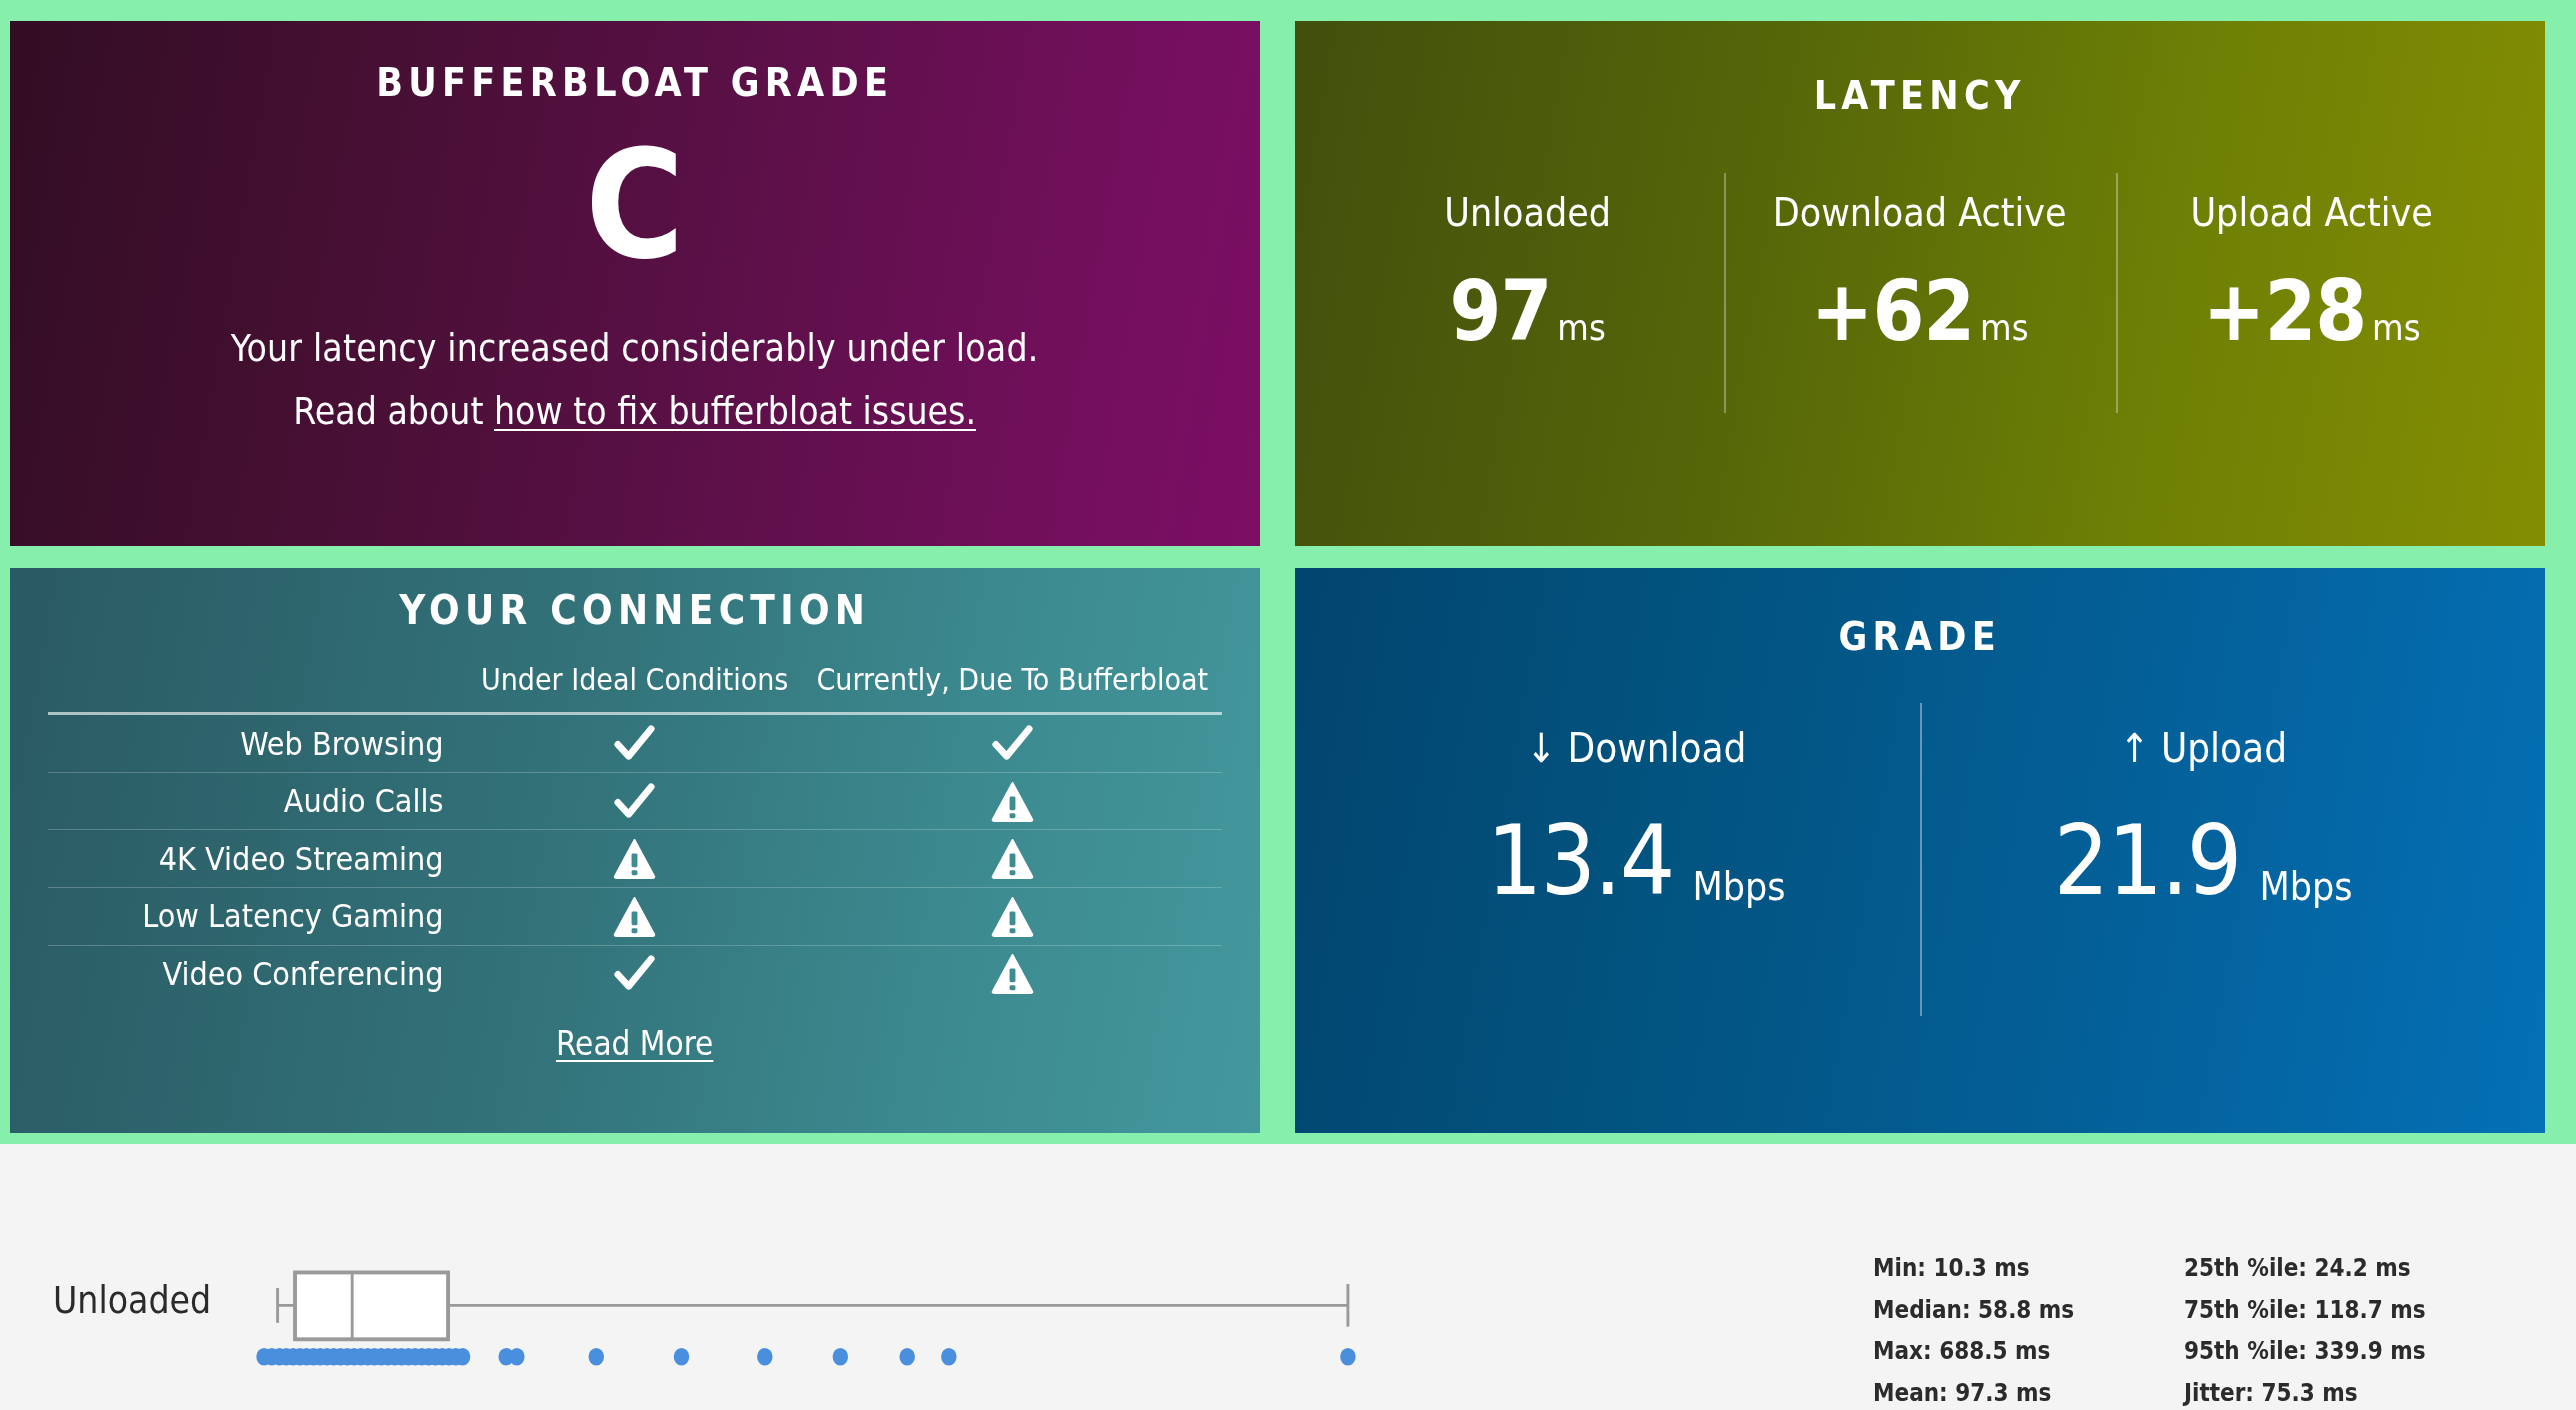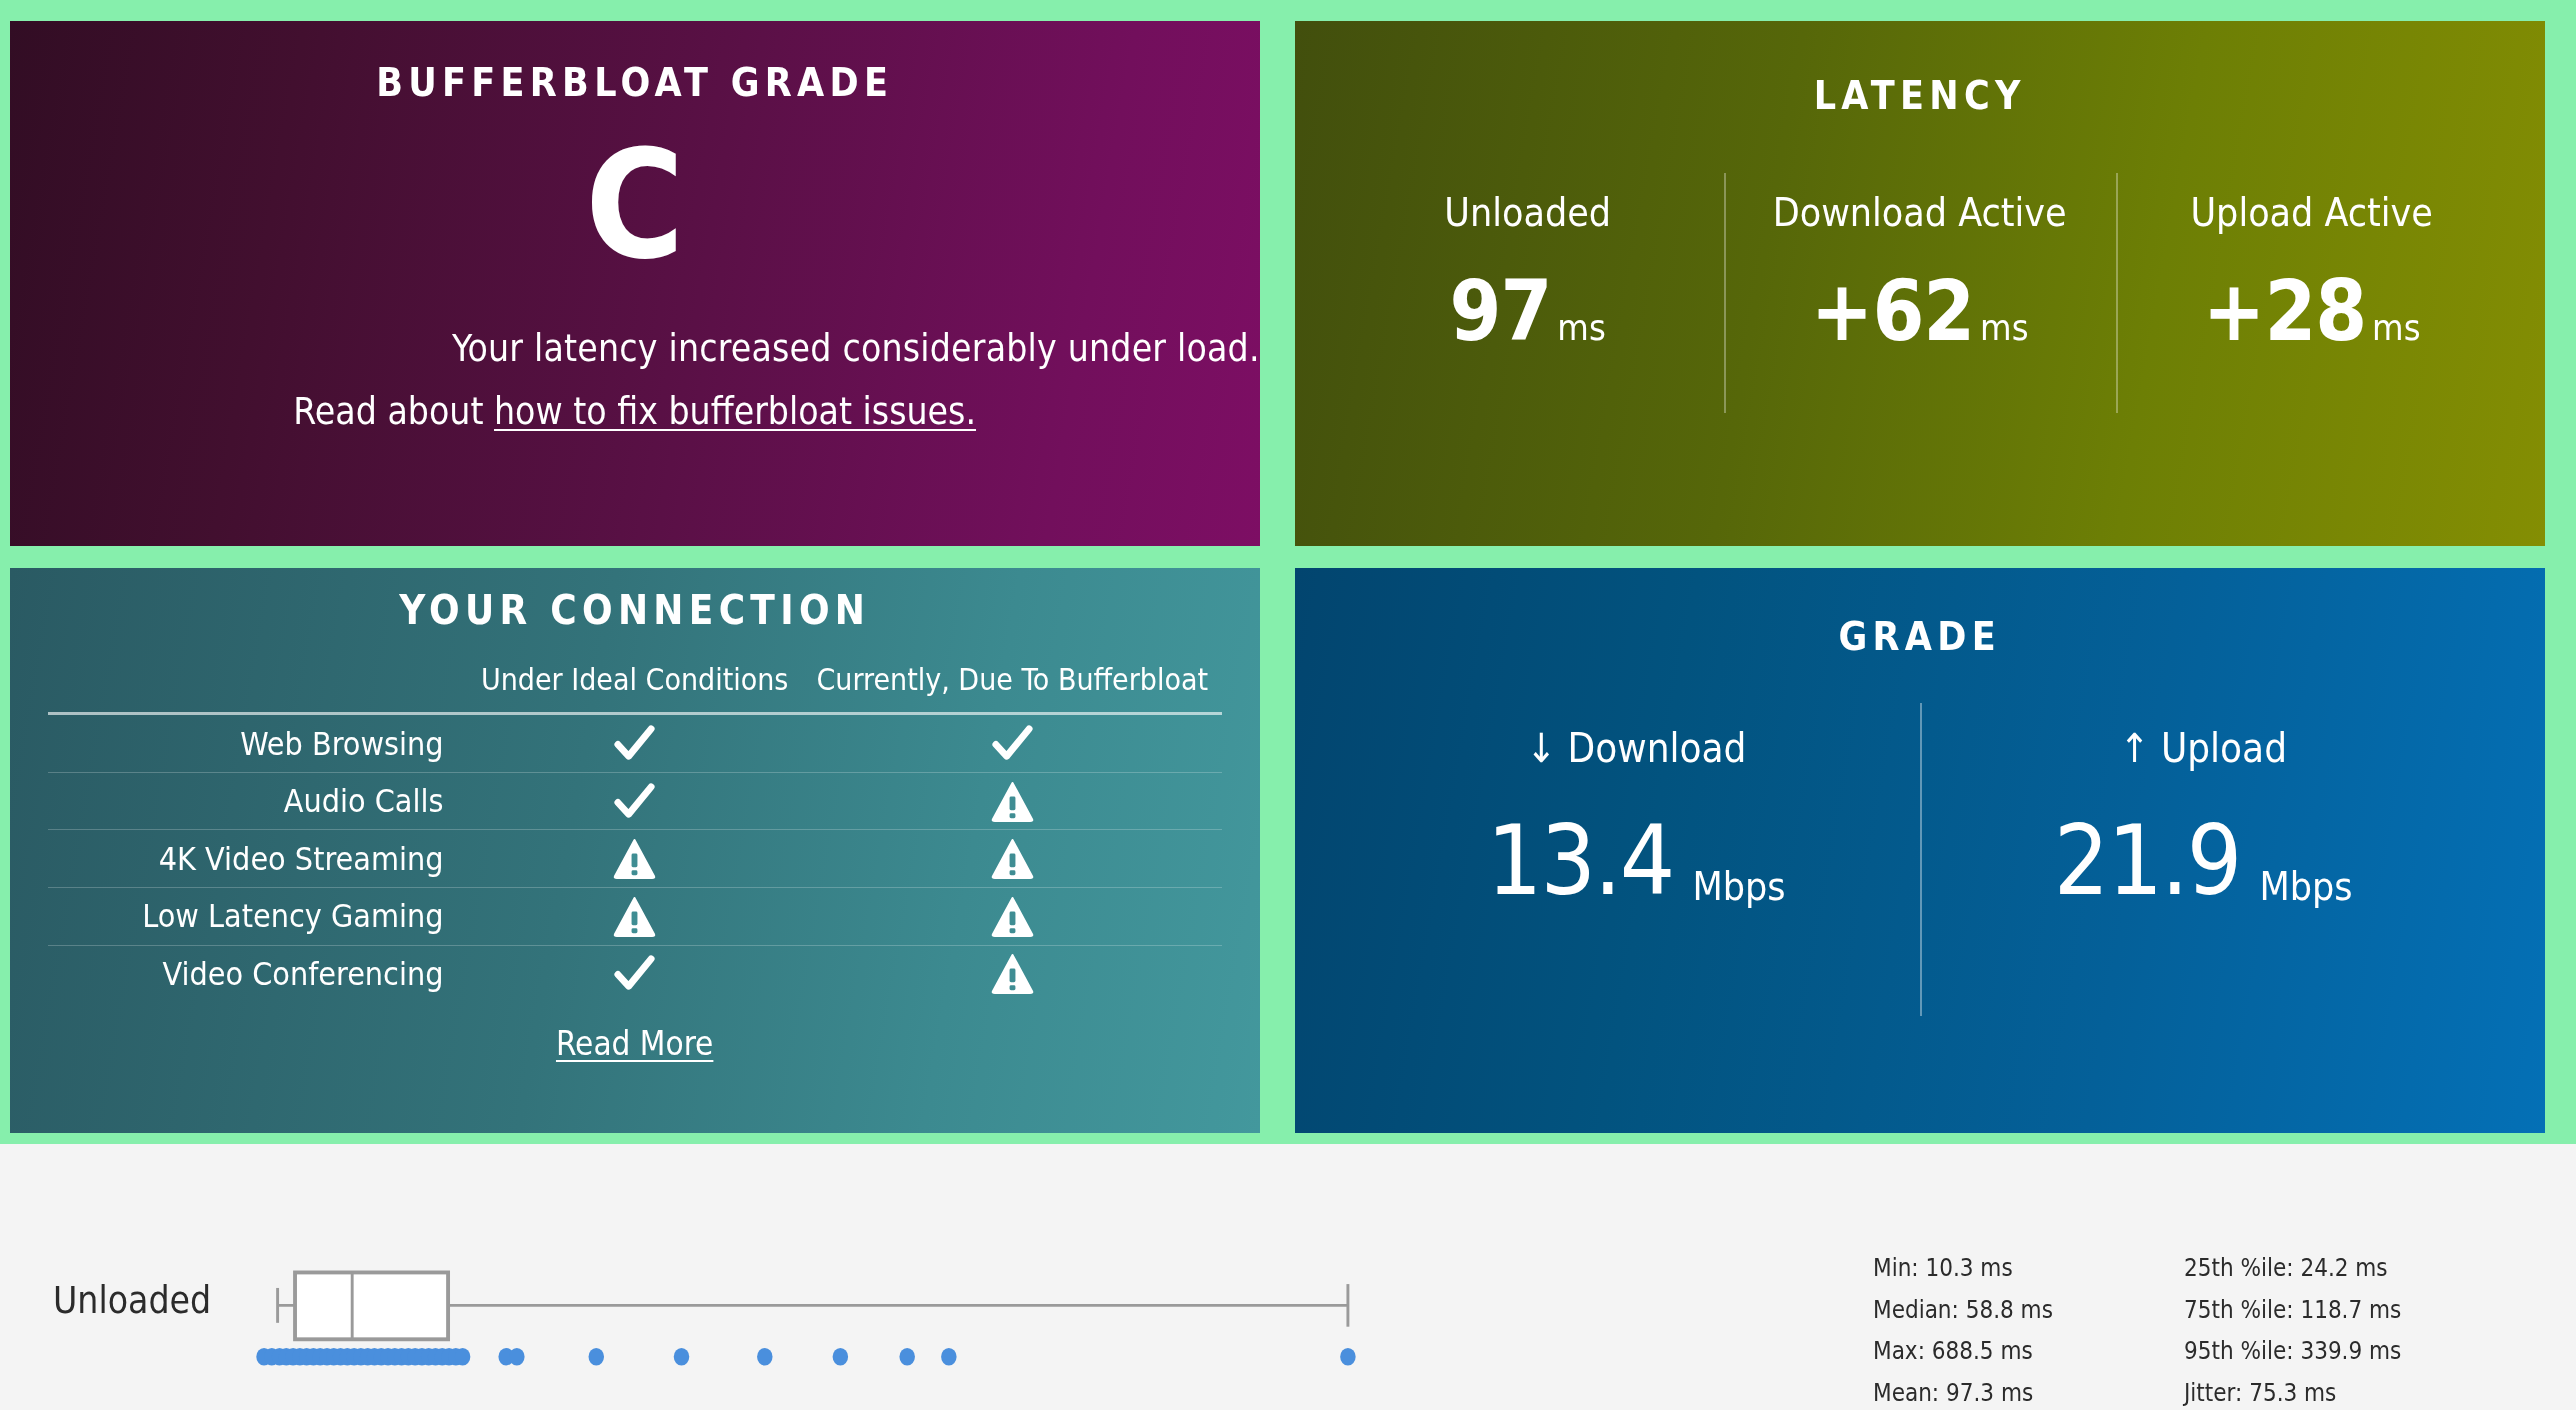--- a/index.html
+++ b/index.html
@@ -50,21 +50,21 @@
   .grade-letter {
     text-align: center;
     color: #fff;
     font-size: 150px;
     line-height: 1;
     font-weight: 600;
     margin-top: 25px;
     letter-spacing: 0px;
   }
   .grade-desc {
-    text-align: right;
+    text-align: center;
     color: #fff;
     font-size: 37px;
     font-weight: 400;
     margin-top: 47px;
     letter-spacing: 0.2px;
   }
   .grade-read {
     text-align: center;
     color: #fff;
     font-size: 37px;
@@ -210,21 +210,21 @@
 
   .stats {
     position: absolute;
     left: 1873px; top: 1254px;
     display: grid;
     grid-template-columns: 311px 330px;
     row-gap: 13.6px;
     font-size: 24px;
     color: #2b2b2b;
   }
-  .stat { white-space: nowrap; font-weight: 400; }
+  .stat { white-space: nowrap; font-weight: 700; }
 </style>
 </head>
 <body>
 
 <div class="app">
 
   <div class="cards">
 
     <div class="card card-grade">
       <div class="card-title">BUFFERBLOAT GRADE</div>

